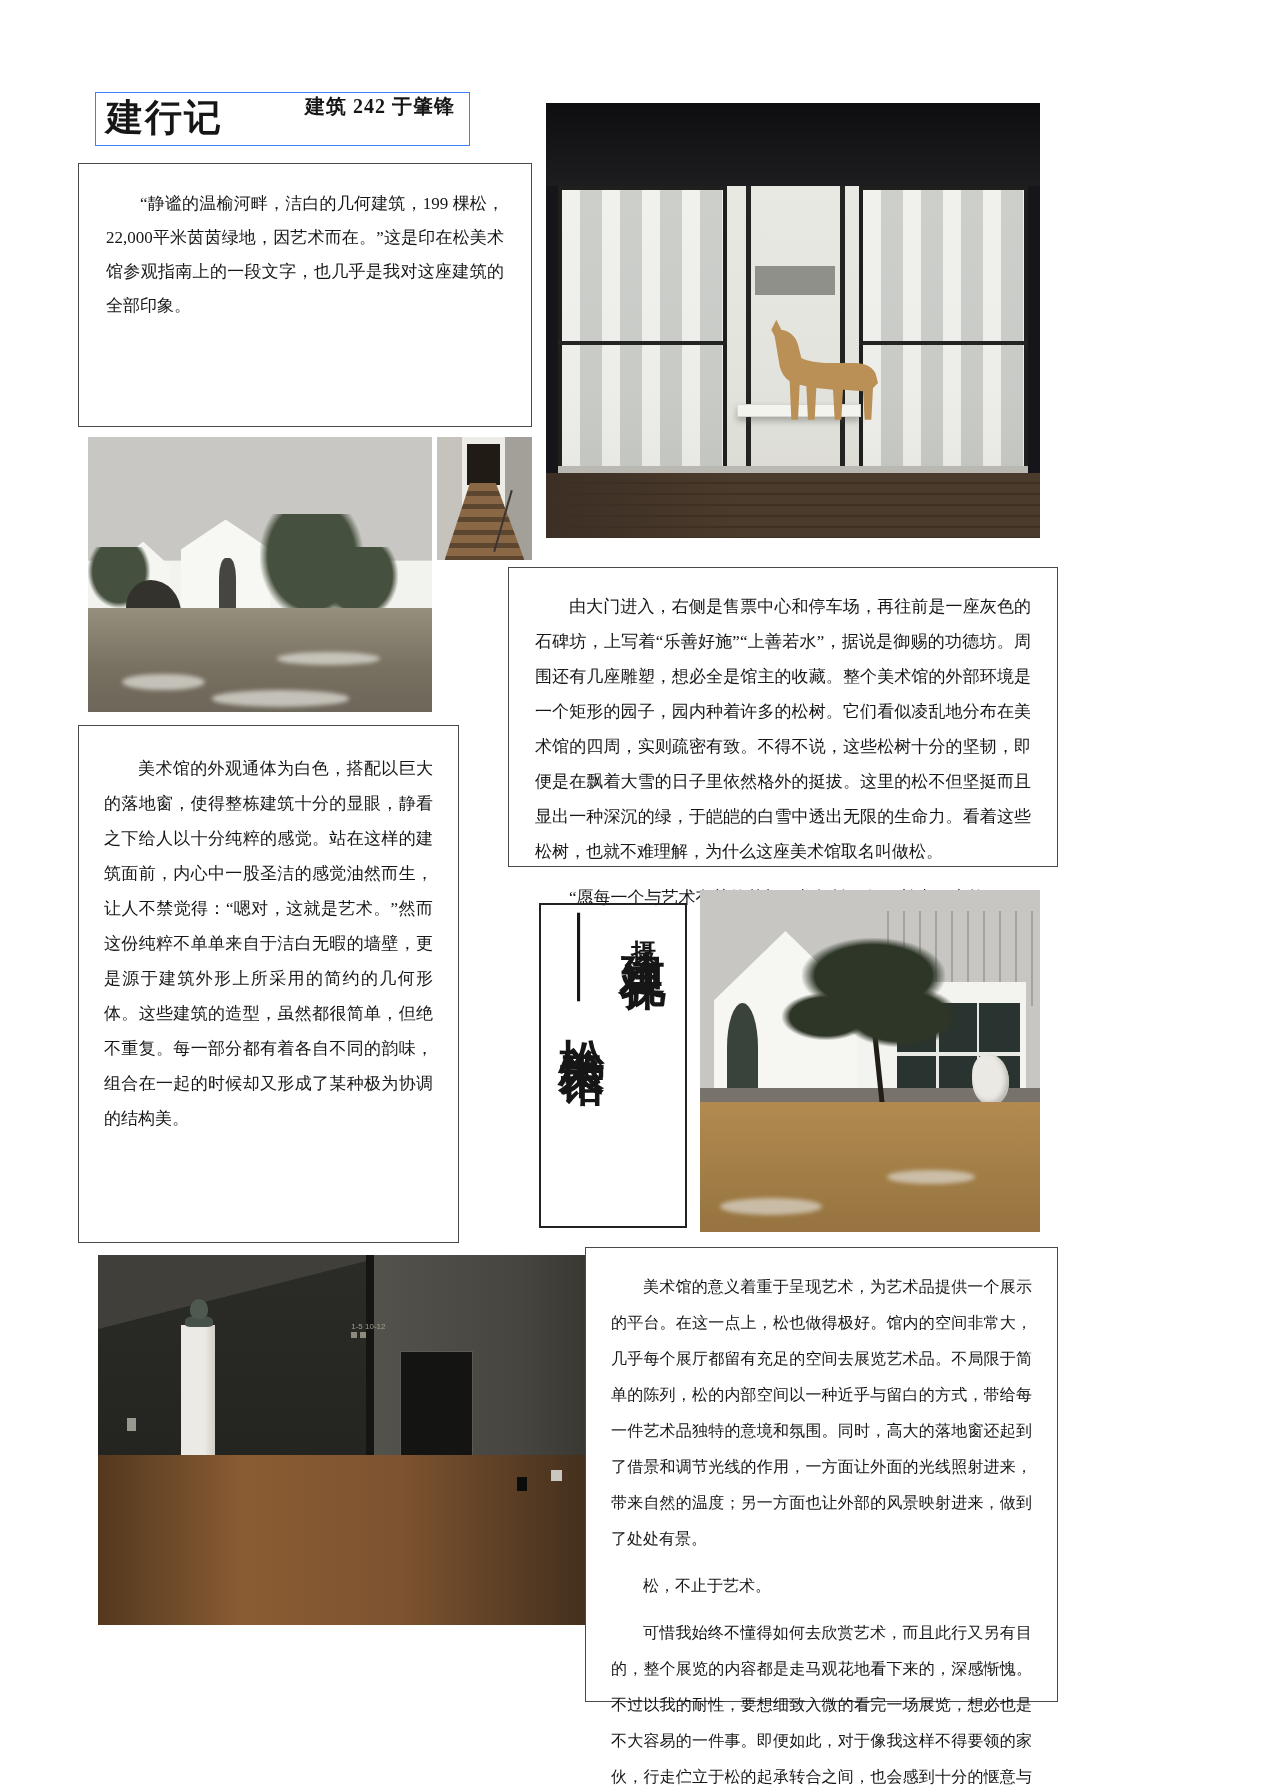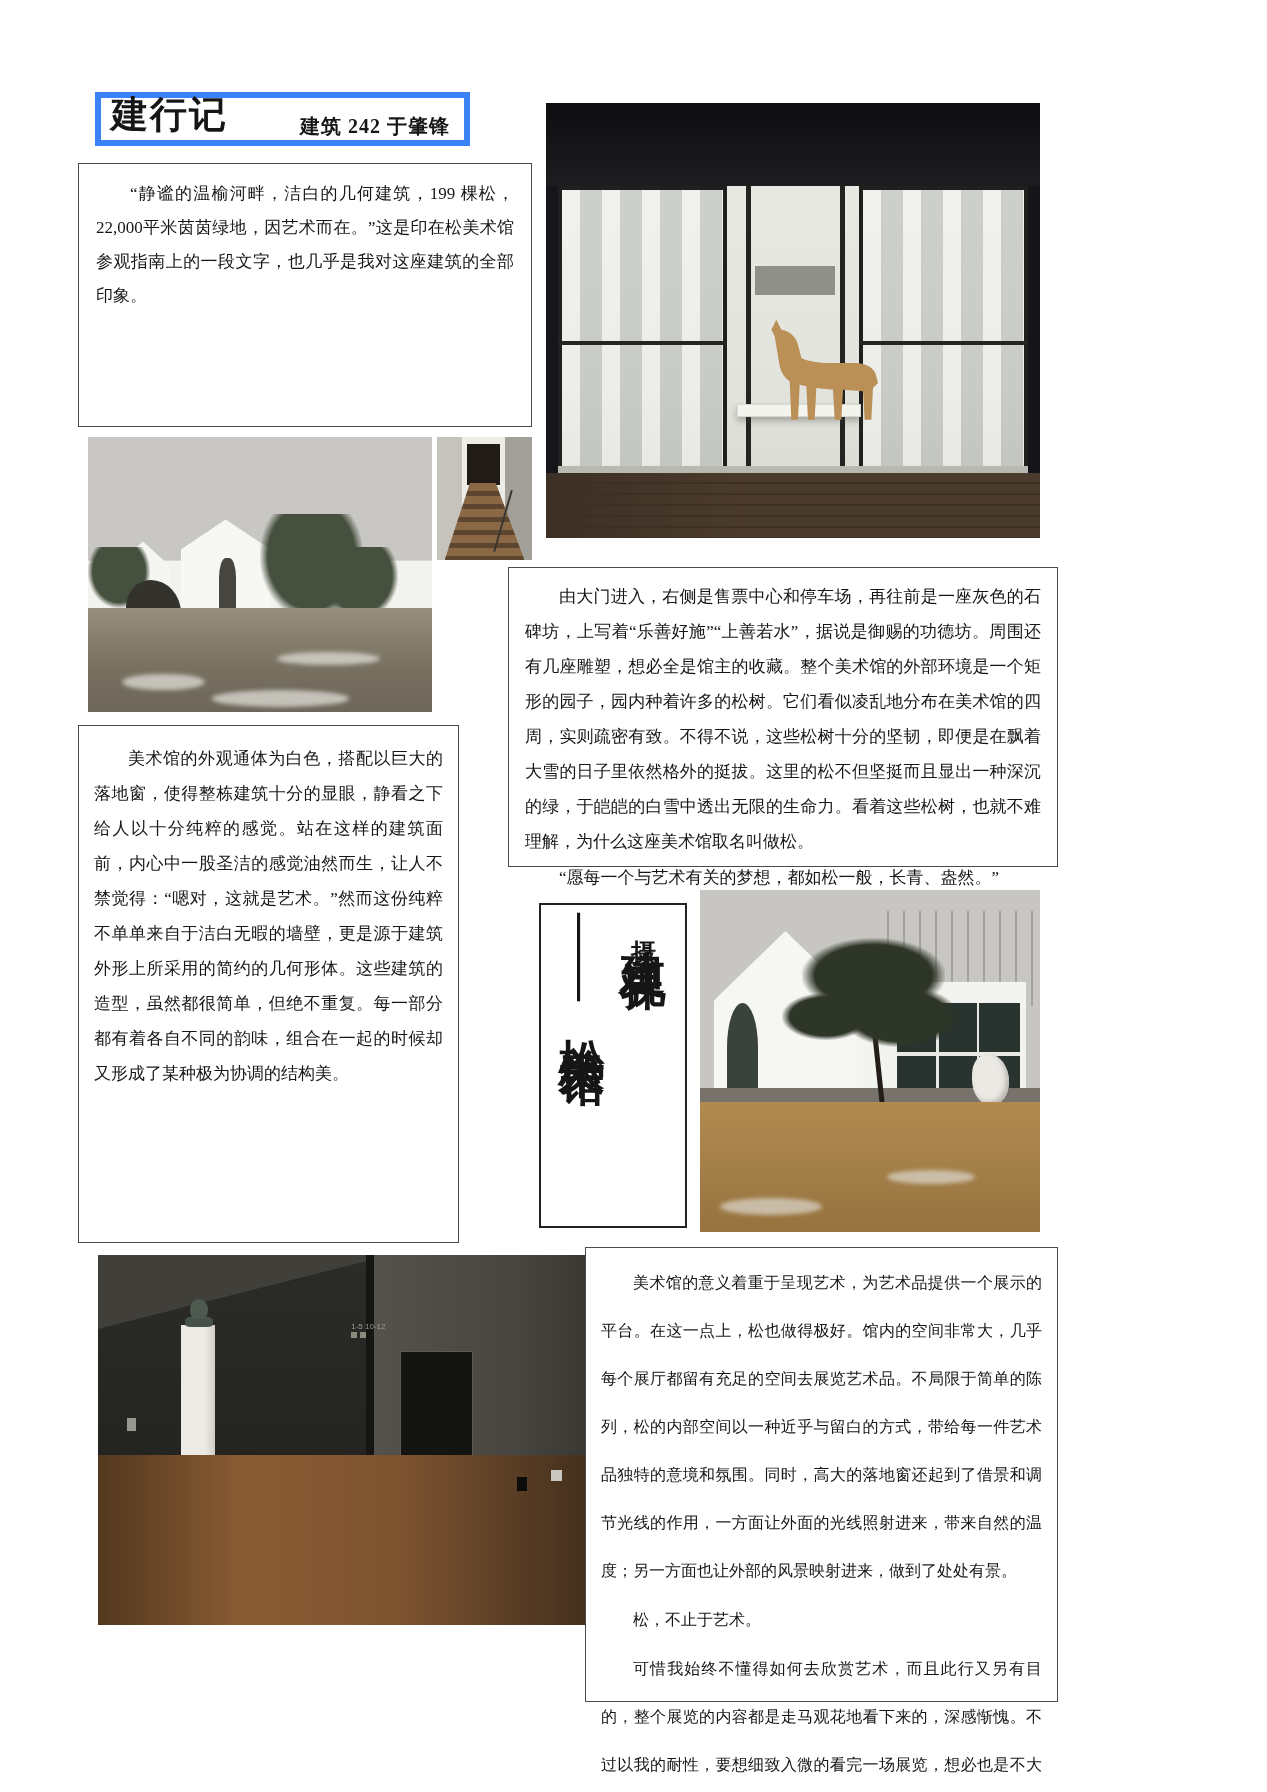--- a/index.html
+++ b/index.html
@@ -1,32 +1,32 @@
 <!DOCTYPE html>
 <html><head>
 <meta charset="utf-8">
 <style>
   html,body{margin:0;padding:0;background:#9a9a9a;}
   .page{position:relative;width:1267px;height:1792px;background:#ffffff;margin:0 auto;
         font-family:"Liberation Serif","DejaVu Serif",serif;color:#161616;overflow:hidden;}
   .abs{position:absolute;}
   .tbox{position:absolute;border:1px solid #4a4a4a;box-sizing:border-box;text-align:justify;}
-  .tbox p{margin:1px;text-indent:2em;}
-
-  
-  .title-box{left:95px;top:92px;width:375px;height:54px;border:6px solid #3b82f6;box-sizing:border-box;
-             display:flex;align-items:flex-end;}
+  .tbox p{margin:11px;text-indent:2em;}
+
+  
+  .title-box{left:95px;top:92px;width:375px;height:54px;border:1px solid #3b82f6;box-sizing:border-box;
+             display:flex;align-items:flex-start;}
   .main-title{font-size:37px;font-weight:bold;letter-spacing:2px;margin-left:10px;}
   .sub-title{font-size:20px;font-weight:bold;margin-left:auto;margin-right:14px;letter-spacing:1px;}
 
   
   .intro-block{left:78px;top:163px;width:454px;height:264px;padding:12px 16px 0;font-size:17px;line-height:34px;}
   .entrance-block{left:508px;top:567px;width:550px;height:300px;padding:10px 15px 0;font-size:17px;line-height:35px;}
   .exterior-block{left:78px;top:725px;width:381px;height:518px;padding:14px 14px 12px;font-size:17px;line-height:35px;}
-  .meaning-block{left:585px;top:1247px;width:473px;height:455px;padding:10px 14px 0;font-size:16px;line-height:48px;}
+  .meaning-block{left:585px;top:1247px;width:473px;height:455px;padding:10px 14px 0;font-size:16px;line-height:36px;}
 
   
   .vtitle-box{left:539px;top:903px;width:148px;height:325px;border:2px solid #222;box-sizing:border-box;
               writing-mode:vertical-rl;padding:8px 8px;overflow:hidden;}
   .vcol{margin:0 7px;line-height:1.18;}
   .vbig{font-size:46px;font-weight:bold;letter-spacing:7px;}
   .vsmall{font-size:25px;font-weight:bold;letter-spacing:3px;}
   .vdash{font-size:44px;font-weight:bold;letter-spacing:0;}
 
   

